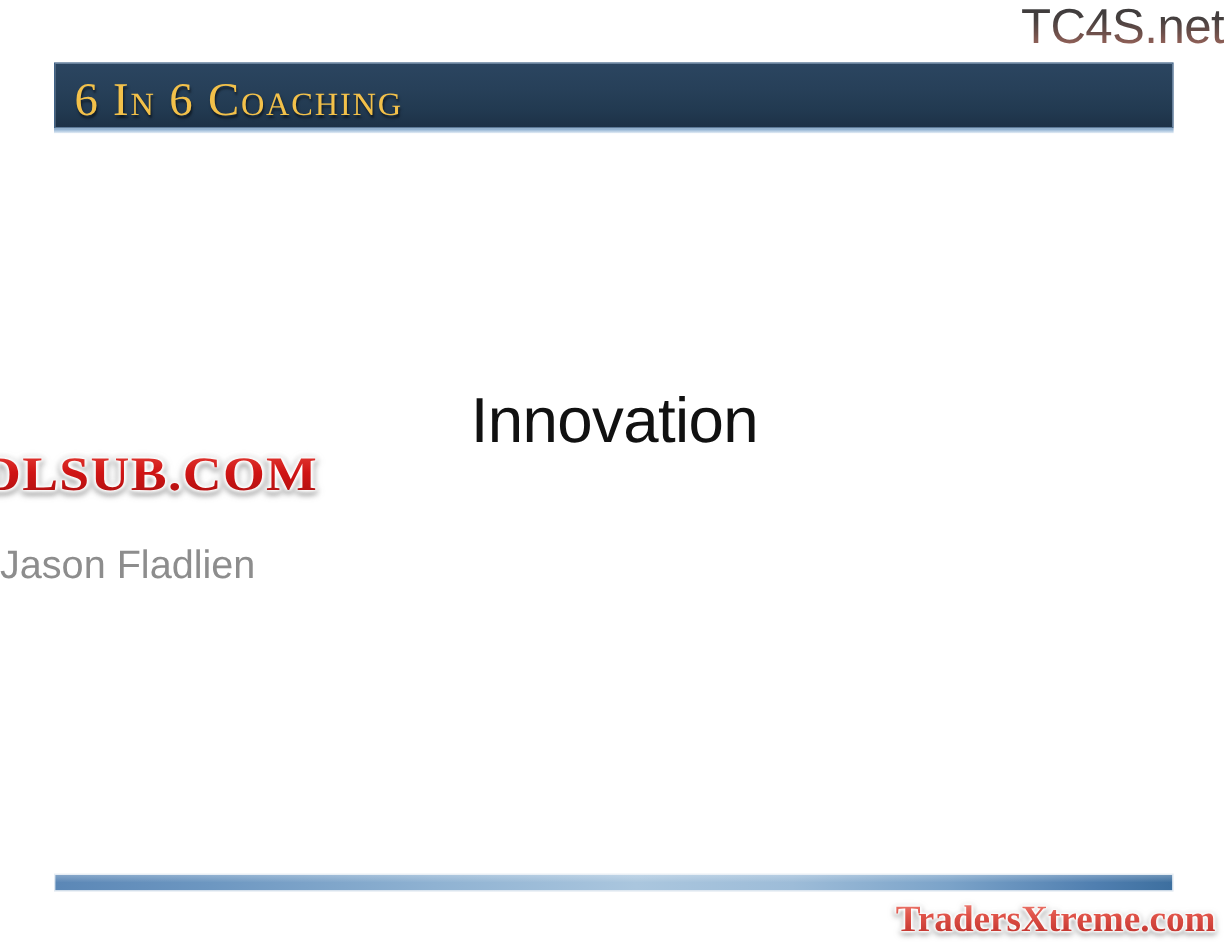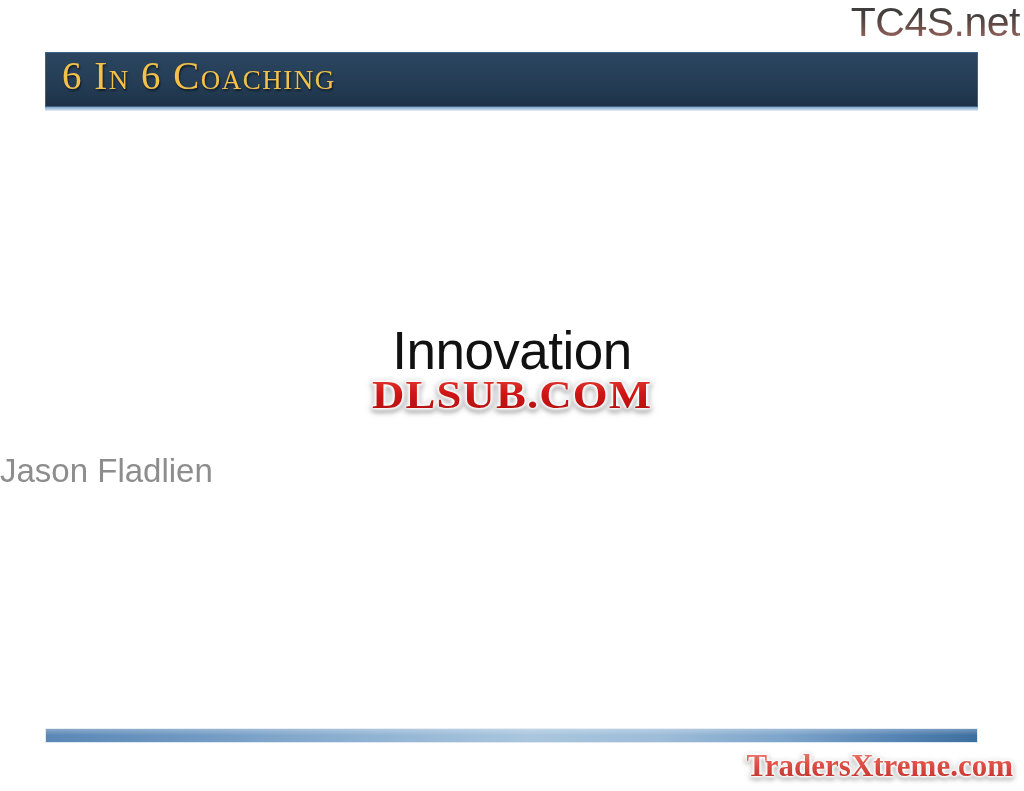--- a/index.html
+++ b/index.html
@@ -58,21 +58,21 @@
     background:
       linear-gradient(180deg,
         #2b4560 0%,
         #274059 40%,
         #223a51 72%,
         #1d3147 100%);
     border: 1px solid #3f6287;
     box-sizing: border-box;
     box-shadow: 0 0 0 0 rgba(0,0,0,0);
     display: flex;
-    align-items: flex-start;
+    align-items: flex-end;
   }
   #header-banner-underline {
     position: absolute;
     left: 45px;
     top: 107px;
     width: 933px;
     height: 4px;
     background: linear-gradient(180deg, #7ea3c8 0%, #b9cfe4 60%, #e6eef6 100%);
   }
   #header-title {
@@ -103,21 +103,20 @@
     line-height: 1.05;
     letter-spacing: -0.5px;
   }
 
   
   #dlsub-watermark {
     position: absolute;
     left: 0;
     top: 371px;
     width: 1024px;
-    text-align: center;
     pointer-events: none;
   }
   #dlsub-watermark .wm-text {
     display: inline-block;
     font-family: "Liberation Serif", "DejaVu Serif", serif;
     font-weight: bold;
     font-size: 40px;
     letter-spacing: 1px;
     transform: scaleX(1.12);
     color: #d81f1f;

